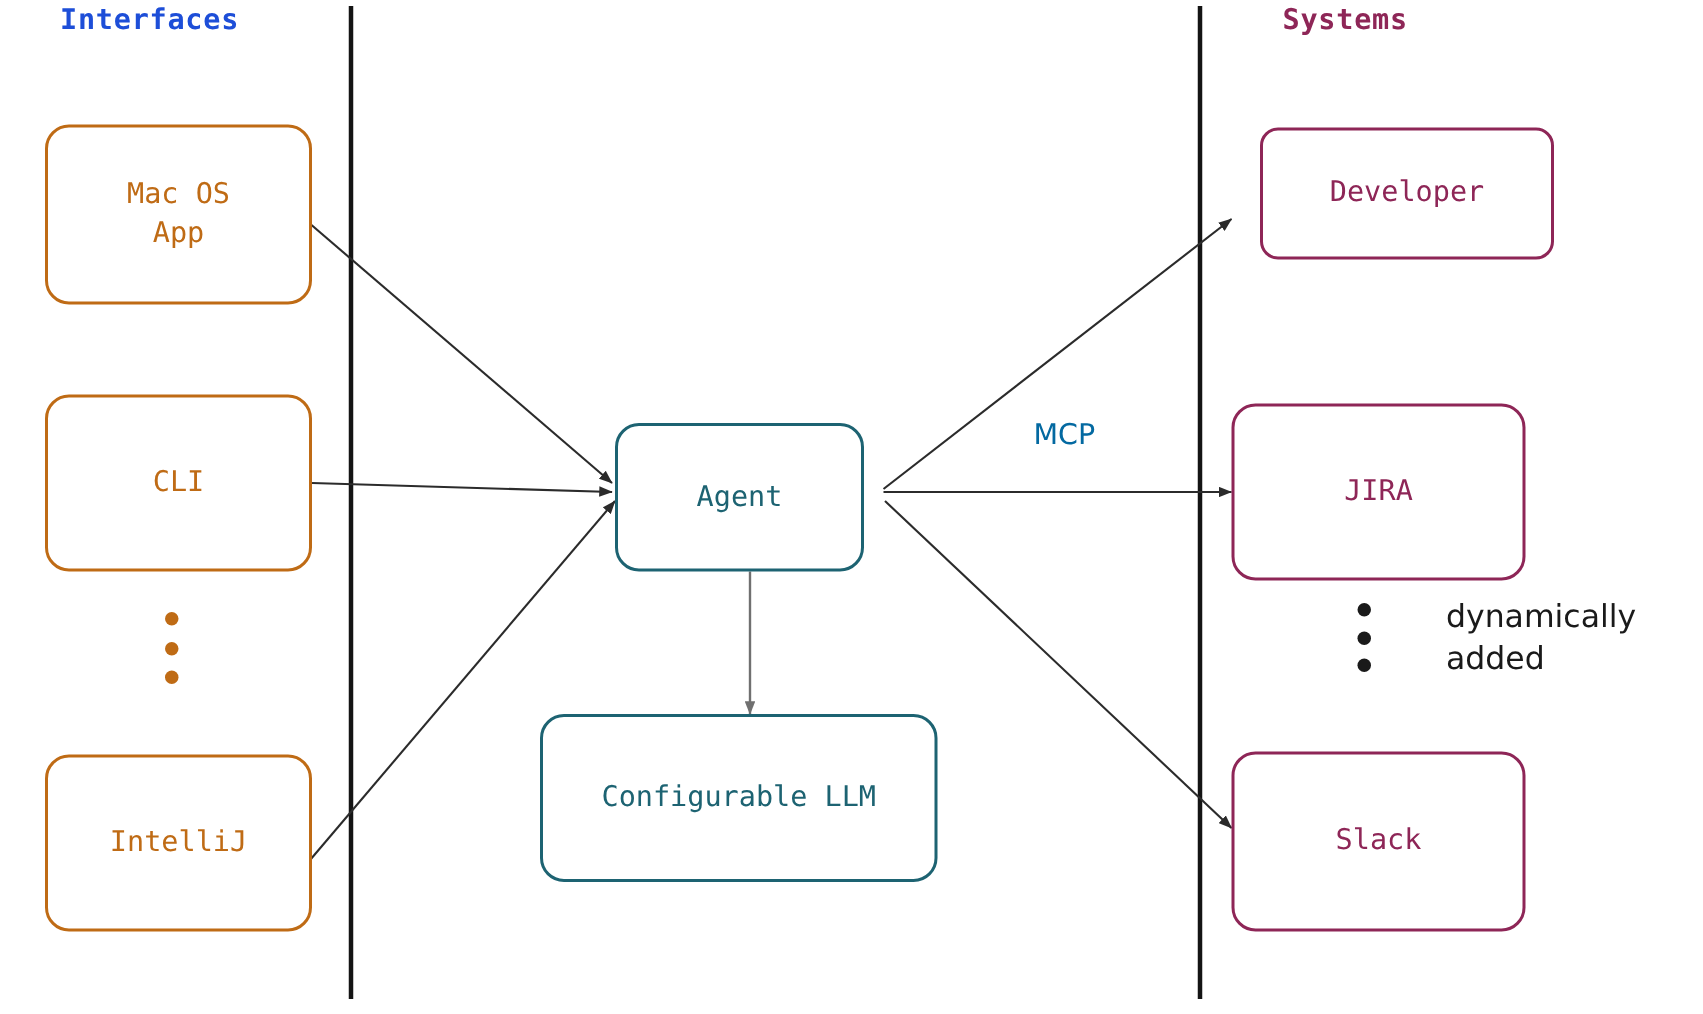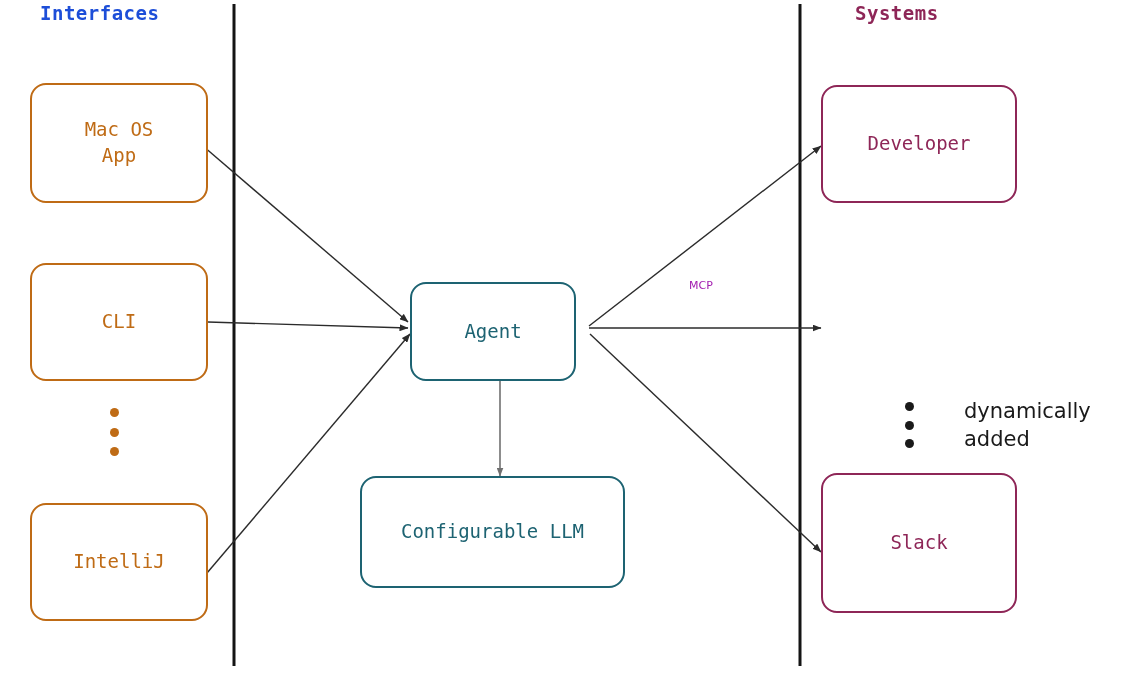--- a/index.html
+++ b/index.html
@@ -89,22 +89,22 @@
   #dots-interfaces span { background: #bf6b15; }
   #dots-systems {
     left: 905px;
     top: 402px;
     height: 46px;
   }
   #dots-systems span { background: #1a1a1a; }
   .edge-label {
     position: absolute;
     font-family: "DejaVu Sans", sans-serif;
-    font-size: 11px;
-    color: #a21caf;
+    font-size: 19px;
+    color: #0369a1;
     white-space: nowrap;
   }
   #label-mcp {
     left: 689px;
     top: 279px;
   }
   #label-dynamically-added {
     left: 964px;
     top: 398px;
     font-family: "DejaVu Sans", sans-serif;
@@ -156,24 +156,25 @@
   <div class="vdots" id="dots-interfaces">
     <span></span>
     <span></span>
     <span></span>
   </div>
 
   <div class="node node-core" style="left:410px; top:282px; width:166px; height:99px;">Agent</div>
 
   <div class="node node-core" style="left:360px; top:476px; width:265px; height:112px;">Configurable LLM</div>
 
-  <div class="node node-system" style="left:821px; top:85px; width:196px; height:118px;">Developer</div>
+  <div class="node node-system" style="left:840px; top:85px; width:196px; height:88px;border-radius:12px;">Developer</div>
 
+  <div class="node node-system" style="left:821px; top:269px; width:196px; height:118px;">JIRA</div>
 
-  <div class="node node-system" style="left:821px; top:473px; width:196px; height:140px;">Slack</div>
+  <div class="node node-system" style="left:821px; top:501px; width:196px; height:120px;">Slack</div>
 
   <div class="vdots" id="dots-systems">
     <span></span>
     <span></span>
     <span></span>
   </div>
 
   <div class="edge-label" id="label-mcp">MCP</div>
 
   <div class="edge-label" id="label-dynamically-added">dynamically

